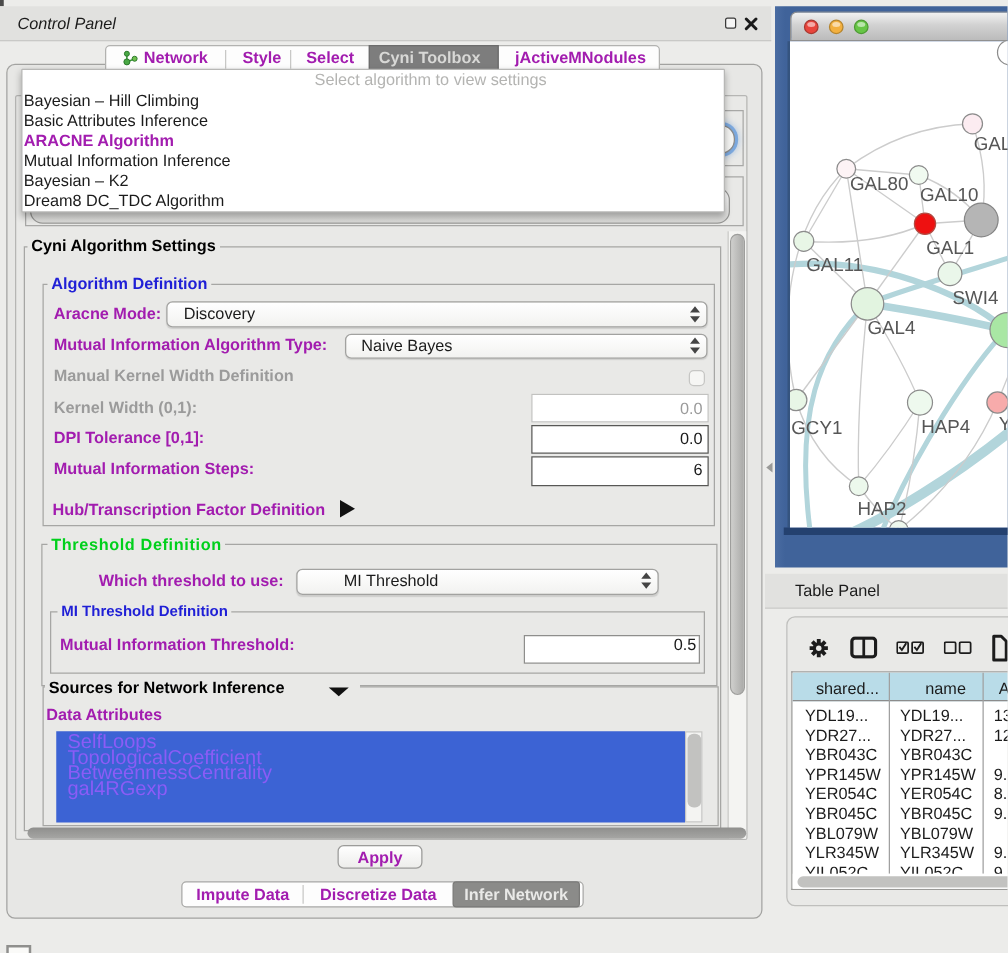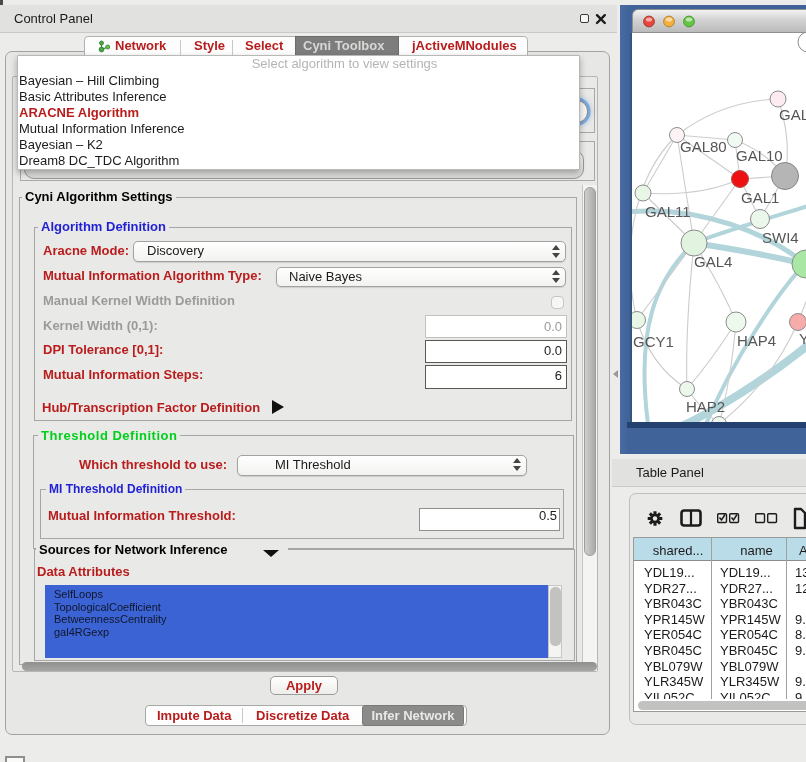--- a/index.html
+++ b/index.html
@@ -1,33 +1,33 @@
 <!DOCTYPE html>
 <html><head><meta charset="utf-8"><style>
 html,body{margin:0;padding:0;width:806px;height:762px;overflow:hidden;background:#ececea;
 font-family:"Liberation Sans",sans-serif;-webkit-font-smoothing:antialiased;}
 *{box-sizing:border-box;}
 .abs{position:absolute;}
-.b13{font-weight:bold;font-size:13px;line-height:13px;color:#b91c1c;}
+.b13{font-weight:bold;font-size:13px;line-height:13px;color:#a21caf;}
 .r13{font-size:13px;line-height:13px;color:#1b1b1b;}
 .gray{color:#9b9b9b;}
 .combo{position:absolute;background:linear-gradient(#ffffff, #f2f2f0);border:1px solid #a2a2a0;border-radius:5px;box-shadow:0 1px 1px rgba(0,0,0,0.12);}
 .spin{position:absolute;width:0;height:0;border-left:4.5px solid transparent;border-right:4.5px solid transparent;}
 .spin.up{border-bottom:5px solid #444;}
 .spin.dn{border-top:5px solid #444;}
 .field{position:absolute;background:#fff;}
 .gbox{position:absolute;border:1px solid #a6a6a4;}
 .glabel{position:absolute;background:#e9e9e7;padding:0 3px;font-weight:bold;font-size:13px;line-height:13px;}
 </style></head>
 <body>
 <div id="wrap" style="position:absolute;left:0;top:0;width:806px;height:762px;opacity:0.999;">
 
 <div class="abs" style="left:0;top:0;width:3px;height:5px;background:#4a4a4a;"></div>
 <div class="abs" style="left:0;top:5px;width:617px;height:28px;background:#e1e1df;border-bottom:1px solid #c9c9c7;"></div>
-<div class="abs r13" style="left:14px;top:12px;">Control Panel</div>
+<div class="abs r13" style="left:14px;top:12px;font-style:italic;">Control Panel</div>
 
 <div class="abs" style="left:580px;top:14px;width:9px;height:9px;border:1.5px solid #3a3a3a;border-radius:2px;background:#f5f5f5;"></div>
 <svg class="abs" style="left:594px;top:12px;" width="14" height="14" viewBox="0 0 14 14">
 <path d="M3 3.2 L10.8 11 M10.8 3.2 L3 11" stroke="#1a1a1a" stroke-width="2.4" stroke-linecap="round"></path>
     </svg>
 
 <div class="abs" style="left:5px;top:51px;width:605px;height:684px;background:#e7e7e5;border:1px solid #a3a3a1;border-radius:7px;"></div>
 
 <div class="abs" style="left:84px;top:36px;width:444px;height:23px;background:#fdfdfd;border:1px solid #b2b2b0;border-radius:4px;"></div>
 <svg class="abs" style="left:98px;top:40px;" width="13" height="13" viewBox="0 0 13 13">
@@ -108,21 +108,21 @@
 
 <div class="gbox" style="left:34px;top:549px;width:541px;height:112px;"></div>
 <div class="glabel" style="left:36px;top:543px;">Sources for Network Inference</div>
 <div class="abs" style="left:228px;top:545px;width:60px;height:12px;background:#e9e9e7;"></div>
 <div class="abs" style="left:263px;top:550px;width:0;height:0;border-left:8.5px solid transparent;border-right:8.5px solid transparent;border-top:7px solid #111;"></div>
 <div class="abs b13" style="left:37px;top:565px;">Data Attributes</div>
 
 <div class="abs" style="left:45px;top:585px;width:503px;height:73px;background:#3c63d4;"></div>
 <div class="abs" style="left:548px;top:585px;width:14px;height:73px;background:#f4f4f2;border:1px solid #c6c6c4;"></div>
 <div class="abs" style="left:549.5px;top:587px;width:11px;height:59px;background:#c2c2c0;border-radius:5px;"></div>
-<div class="abs" style="left:54px;top:588px;font-size:11px;line-height:12.5px;color:#0f172a;">SelfLoops<br>TopologicalCoefficient<br>BetweennessCentrality<br>gal4RGexp</div>
+<div class="abs" style="left:54px;top:588px;font-size:16px;line-height:12.5px;color:#8b5cf6;">SelfLoops<br>TopologicalCoefficient<br>BetweennessCentrality<br>gal4RGexp</div>
 
 <div class="abs" style="left:22px;top:662px;width:575px;height:9px;background:linear-gradient(#8f8f8d,#a6a6a4);border-radius:4.5px;"></div>
 
 <div class="abs" style="left:270px;top:676px;width:68px;height:19px;background:linear-gradient(#ffffff,#ededeb);border:1px solid #9c9c9a;border-radius:5px;"></div>
 <div class="abs b13" style="left:270px;top:679px;width:68px;text-align:center;">Apply</div>
 
 <div class="abs" style="left:145px;top:705px;width:322px;height:21px;background:#fdfdfd;border:1px solid #a8a8a6;border-radius:4px;"></div>
 <div class="abs b13" style="left:157px;top:709px;">Impute Data</div>
 <div class="abs" style="left:242px;top:708px;width:1px;height:15px;background:#c8c8c6;"></div>
 <div class="abs b13" style="left:256px;top:709px;">Discretize Data</div>

